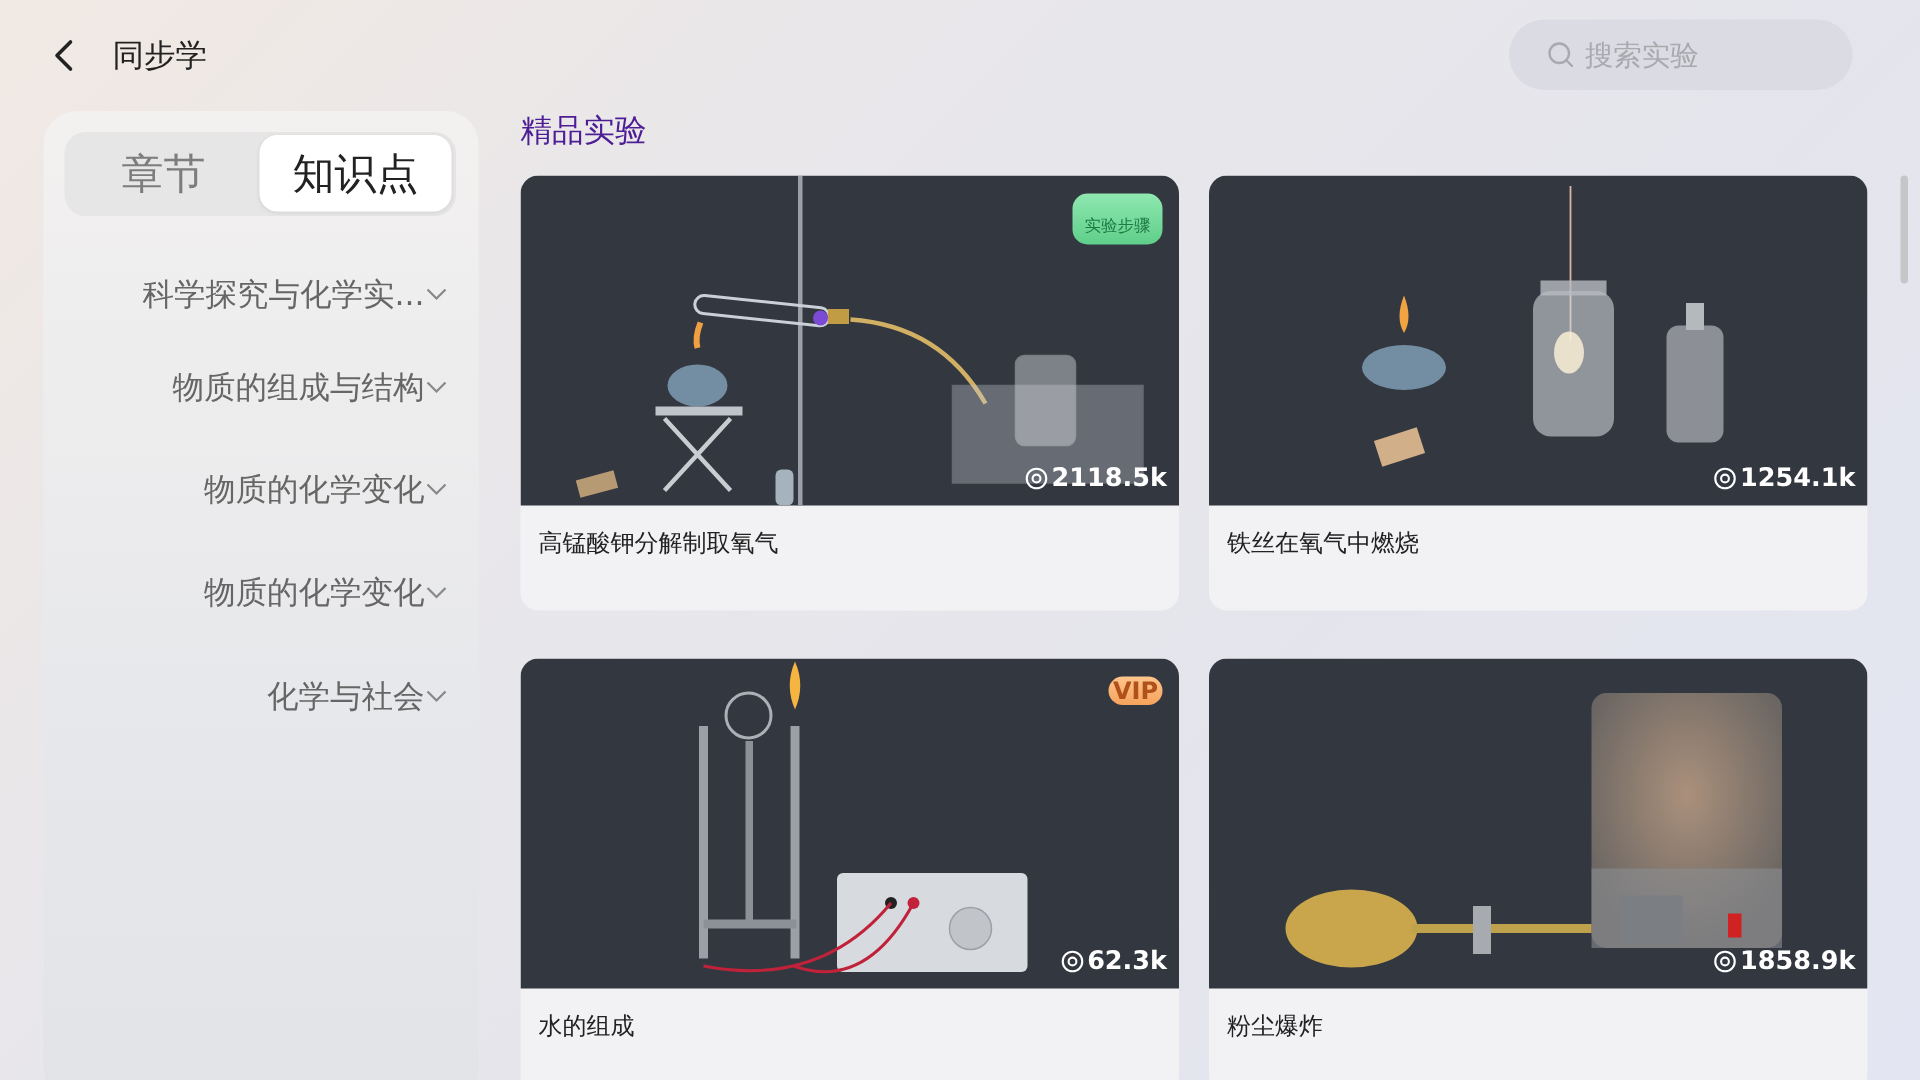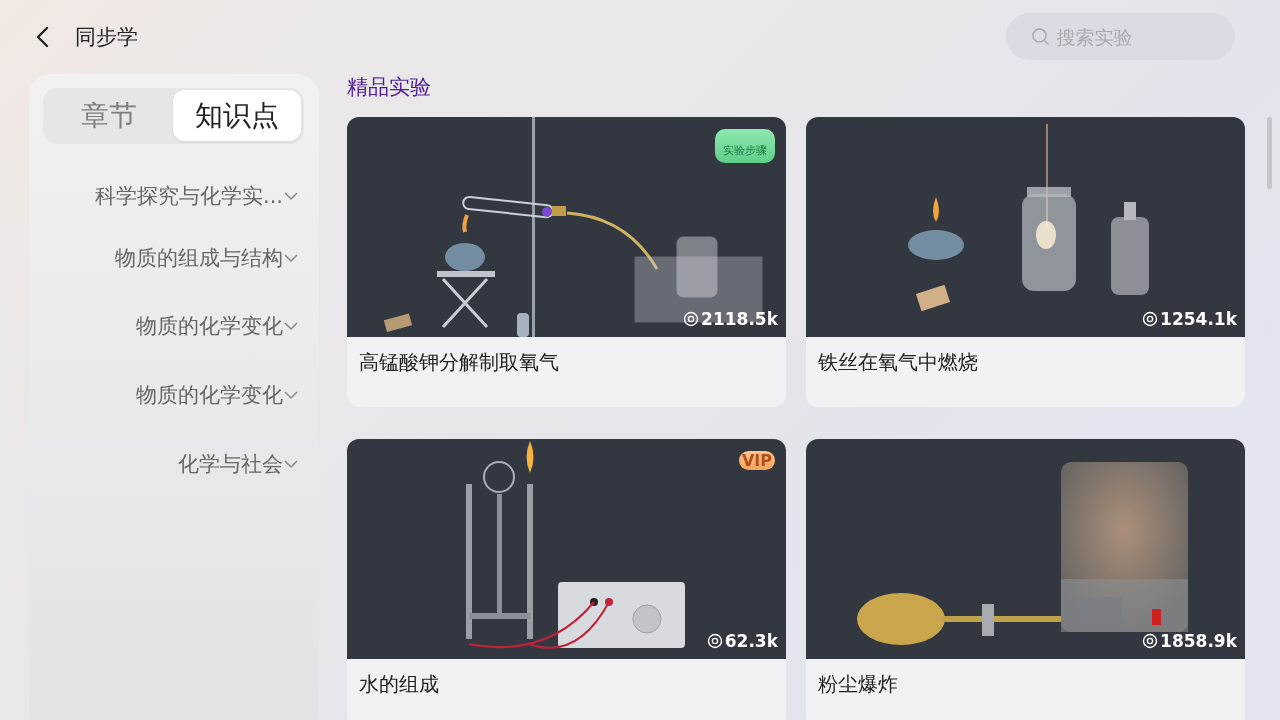--- a/index.html
+++ b/index.html
@@ -26,21 +26,21 @@
   .seg-btn.active { left: 130px; background: #fff; color: #222; box-shadow: 0 1px 3px rgba(0,0,0,0.08); }
   .cat-list { position: absolute; left: 0; top: 92px; width: 290px; }
   .cat-item { position: absolute; left: 30px; width: 240px; height: 40px; display: flex; align-items: center; justify-content: flex-end; cursor: pointer; }
   .cat-label { font-size: 21px; color: #666; white-space: nowrap; }
   .cat-item svg { width: 16px; height: 10px; }
 
   .main { position: absolute; left: 346px; top: 62px; width: 900px; }
   .section-title { position: absolute; left: 1px; top: 10px; font-size: 21px; color: #4c1d95; line-height: 30px; }
   .card { position: absolute; width: 439px; height: 290px; border-radius: 12px; overflow: hidden; background: #f2f2f5; cursor: pointer; }
   .card .thumb { position: absolute; left: 0; top: 0; width: 439px; height: 220px; background: #333740; overflow: hidden; }
-  .card .name { position: absolute; left: 12px; top: 230px; font-size: 20px; color: #222; line-height: 30px; }
+  .card .name { position: absolute; left: 12px; top: 230px; font-size: 16px; color: #222; line-height: 30px; }
   .views { position: absolute; right: 8px; bottom: 8px; display: flex; align-items: center; color: #fff; font-size: 17px; font-weight: bold; }
   .views svg { width: 16px; height: 16px; margin-right: 2px; }
   .badge-steps { position: absolute; right: 11px; top: 12px; height: 34px; padding: 12px 8px; border-radius: 10px; background: linear-gradient(180deg,#8fe8b0,#5fcf8a); color: #1f7a45; font-size: 11px; line-height: 19px; }
   .badge-vip { position: absolute; right: 11px; top: 12px; height: 19px; width: 36px; border-radius: 10px; background: linear-gradient(180deg,#ffc58c,#f5a35c); color: #b0501a; font-size: 16px; font-weight: bold; line-height: 19px; text-align: center; }
 
   .scrollbar { position: absolute; left: 1267px; top: 117px; width: 5px; height: 72px; border-radius: 3px; background: #c6c6c8; }
 </style>
 </head>
 <body>
 

